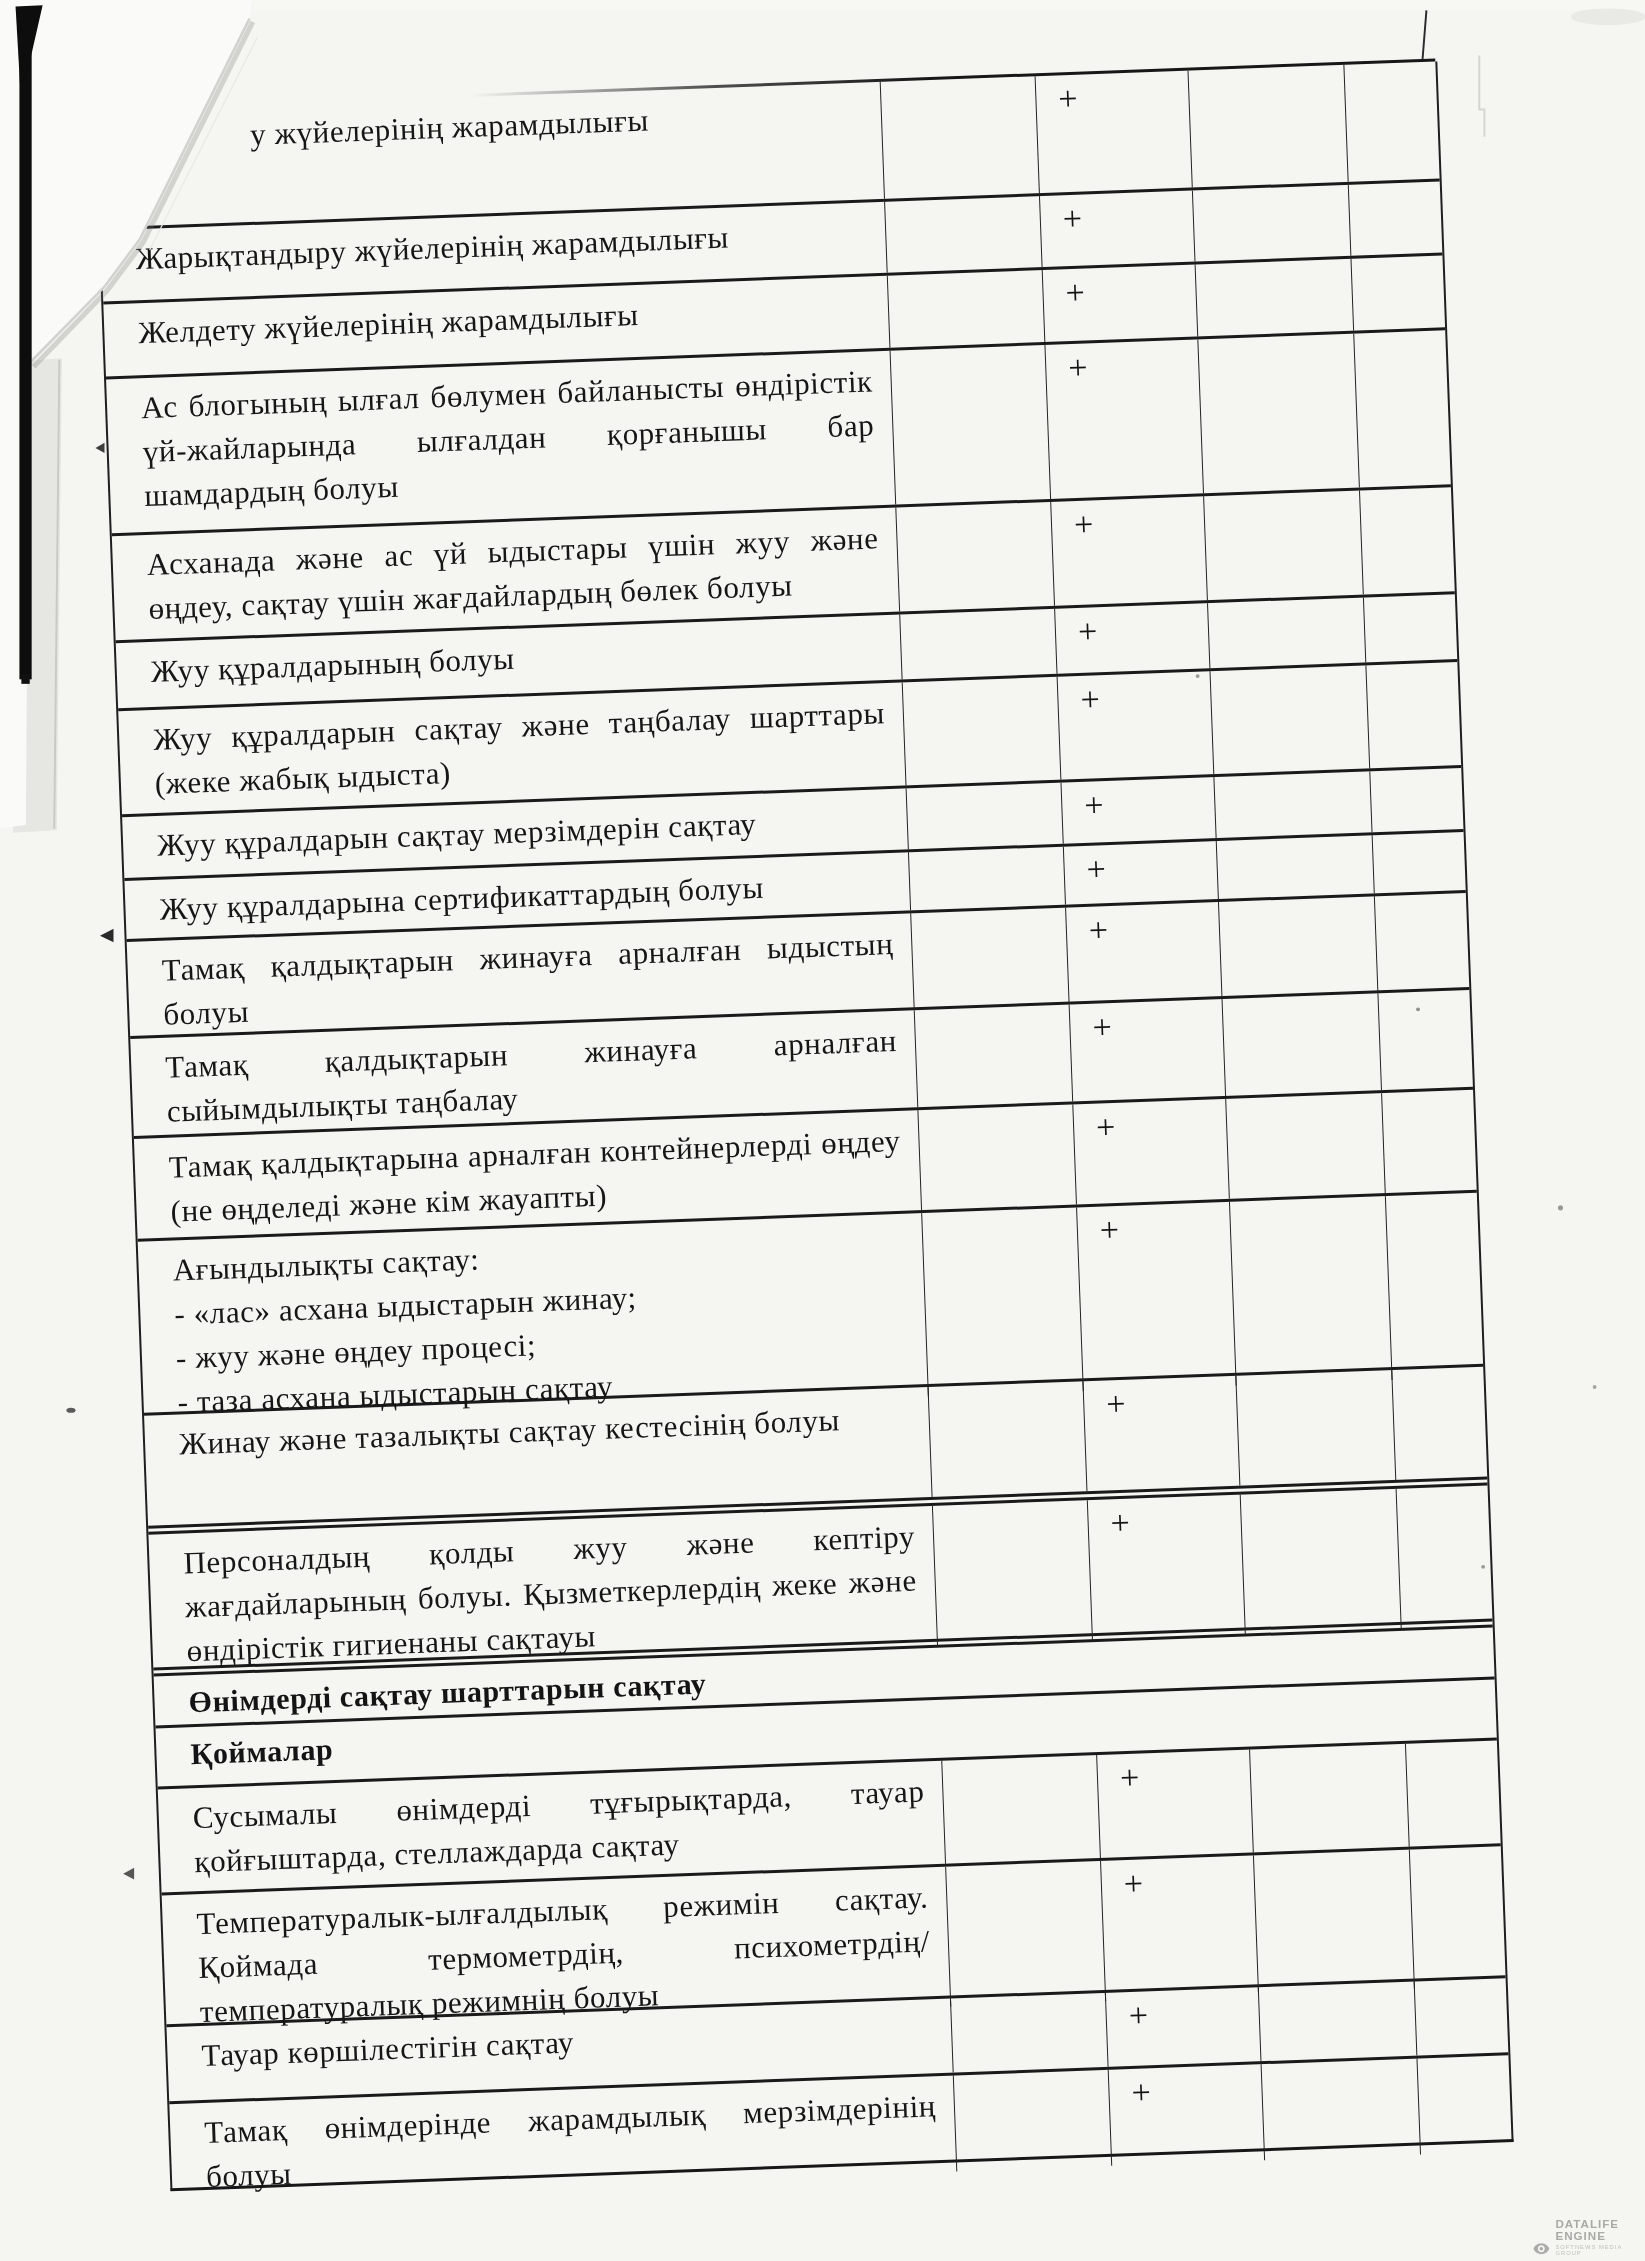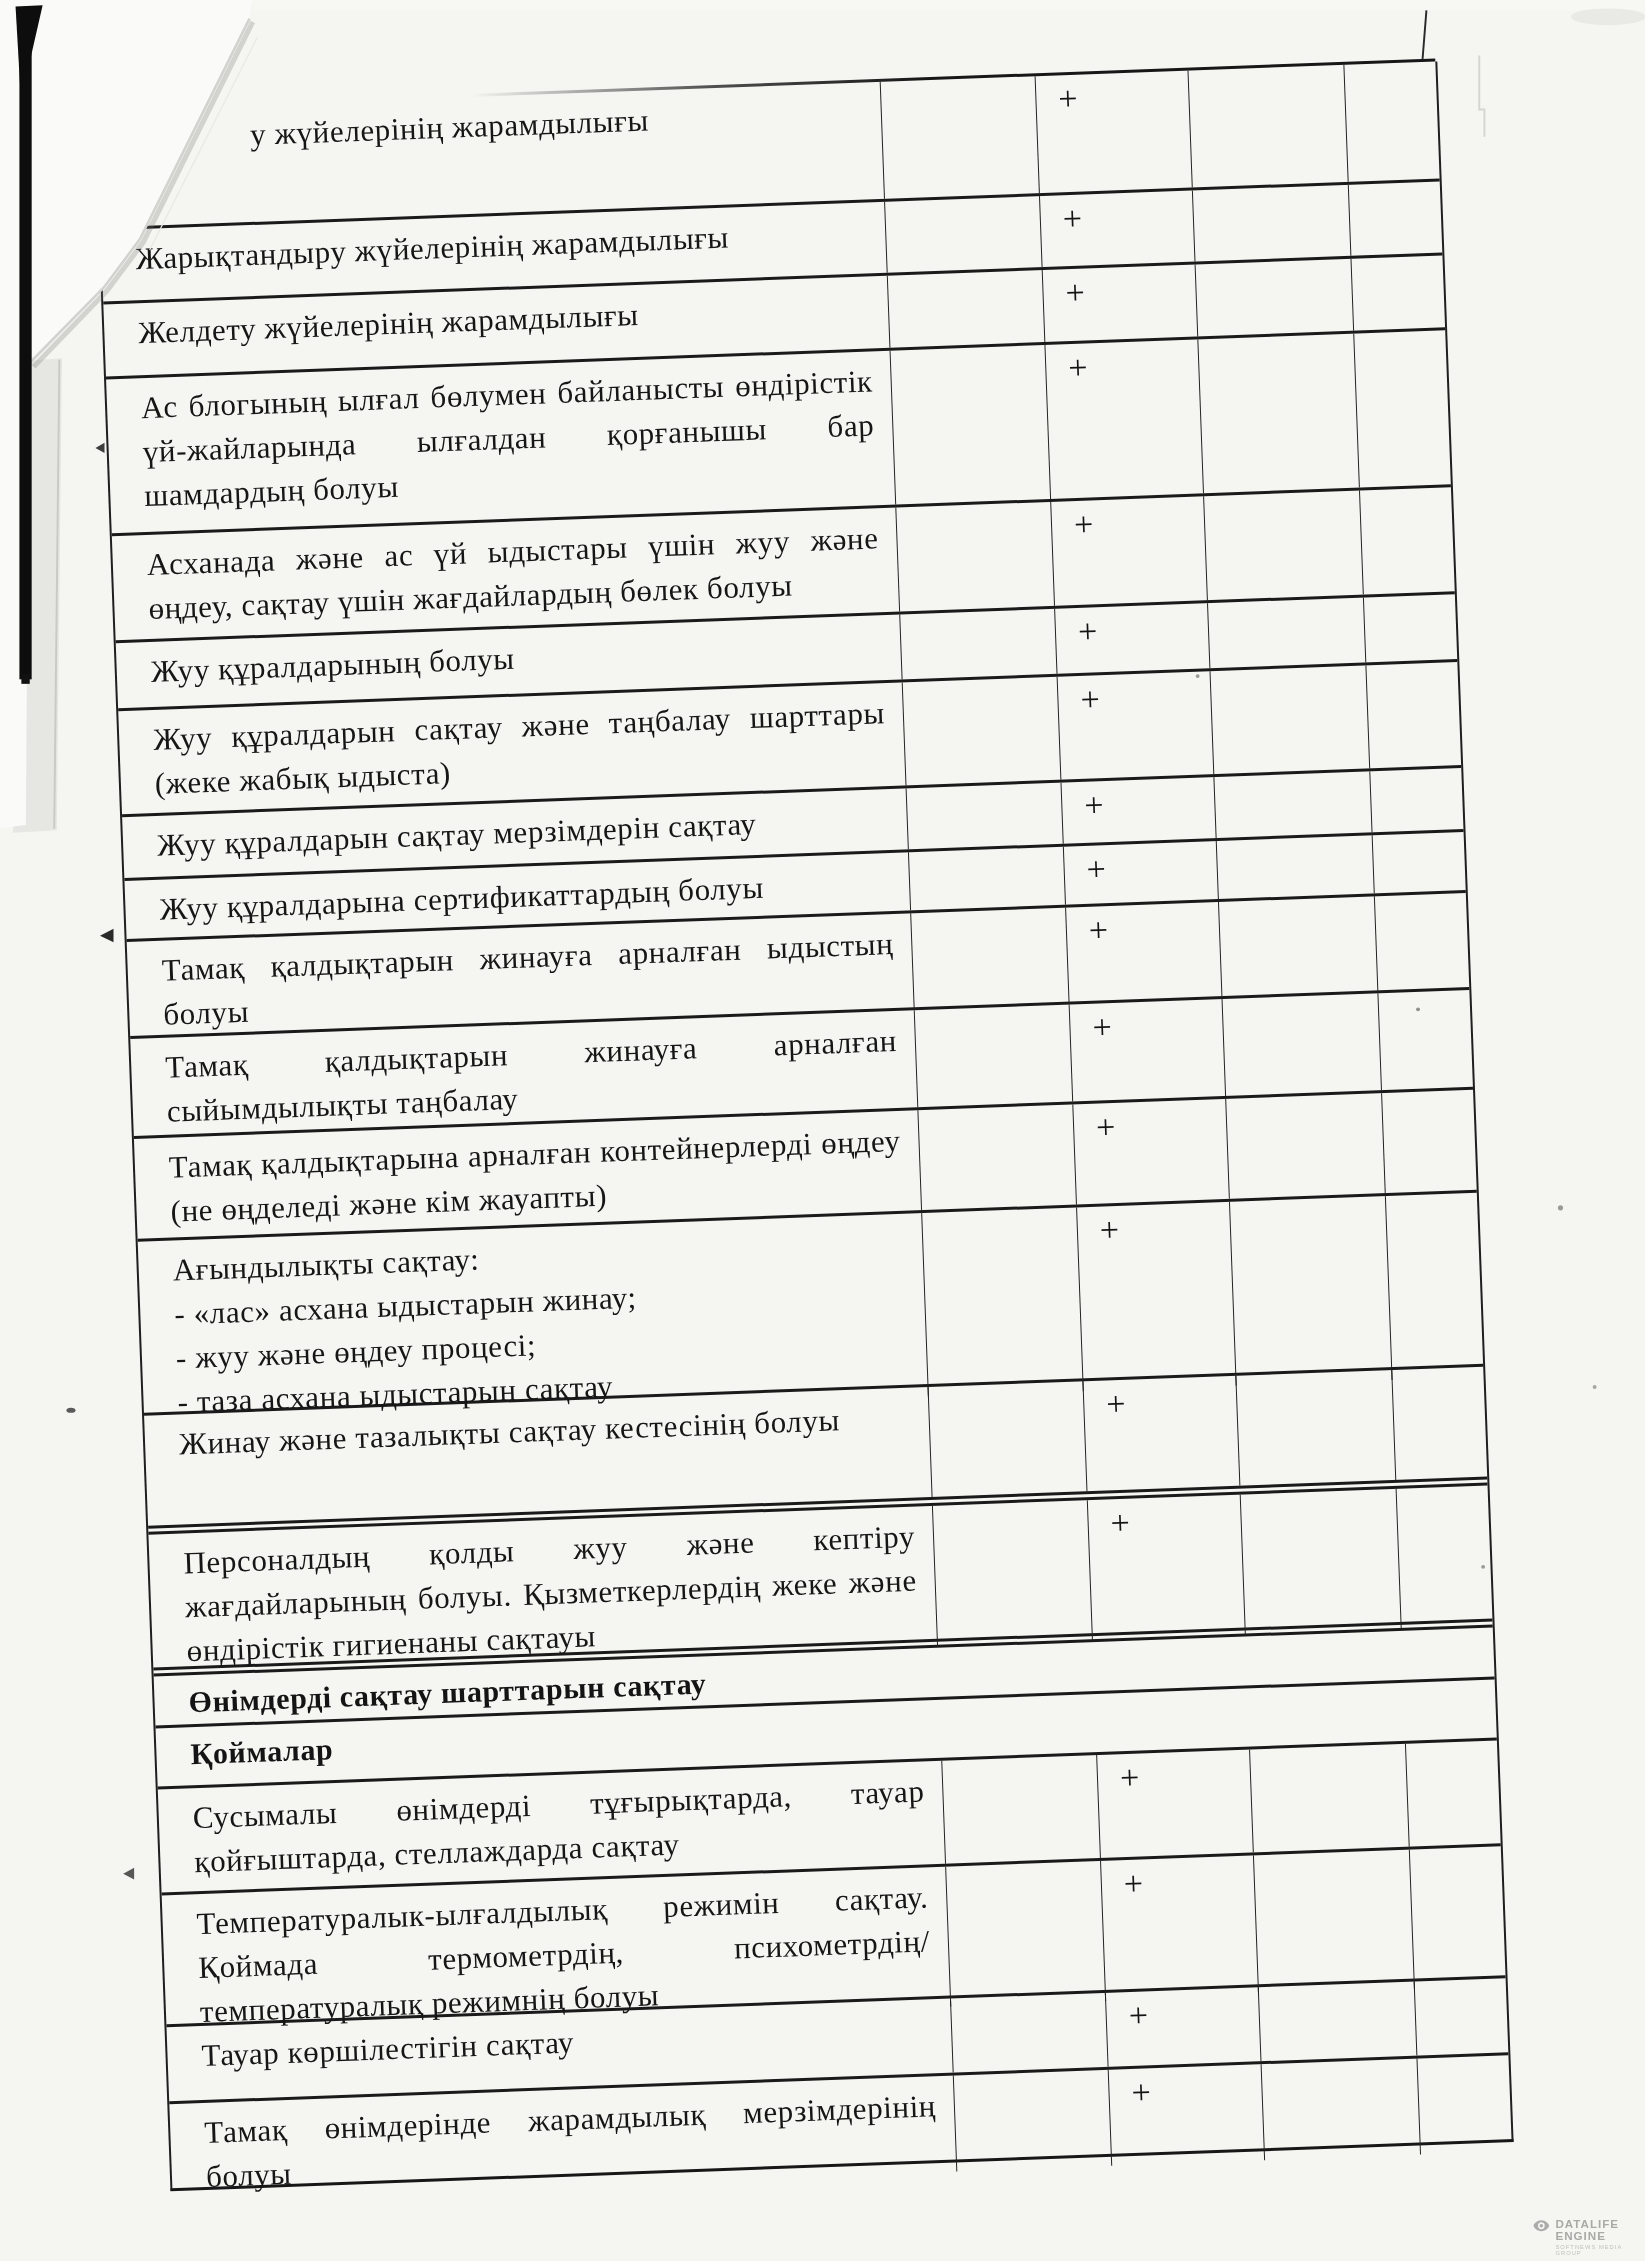--- a/index.html
+++ b/index.html
@@ -63,21 +63,21 @@
     display:block;
     padding:6.4px 0 0 22px;
     font-size:34px;line-height:36px;color:#141414;
     font-weight:normal;
   }
   
   .artifacts{position:absolute;left:0;top:0;z-index:5;pointer-events:none;}
   
   .watermark{
     position:absolute;left:1533px;top:2218px;z-index:3;
-    display:flex;align-items:flex-start;gap:5.8px;
+    display:flex;align-items:flex-end;gap:5.8px;
     font-family:"Liberation Sans","DejaVu Sans",sans-serif;
   }
   .wm-text{display:flex;flex-direction:column;line-height:1.05;}
   .wm-title{font-size:11.6px;font-weight:bold;letter-spacing:1px;color:#a9a9a6;}
   .wm-sub{font-size:5.8px;letter-spacing:1px;color:#bfbfbc;margin-top:1.9px;}
 </style>
 </head>
 <body>
 
 <div class="page">

